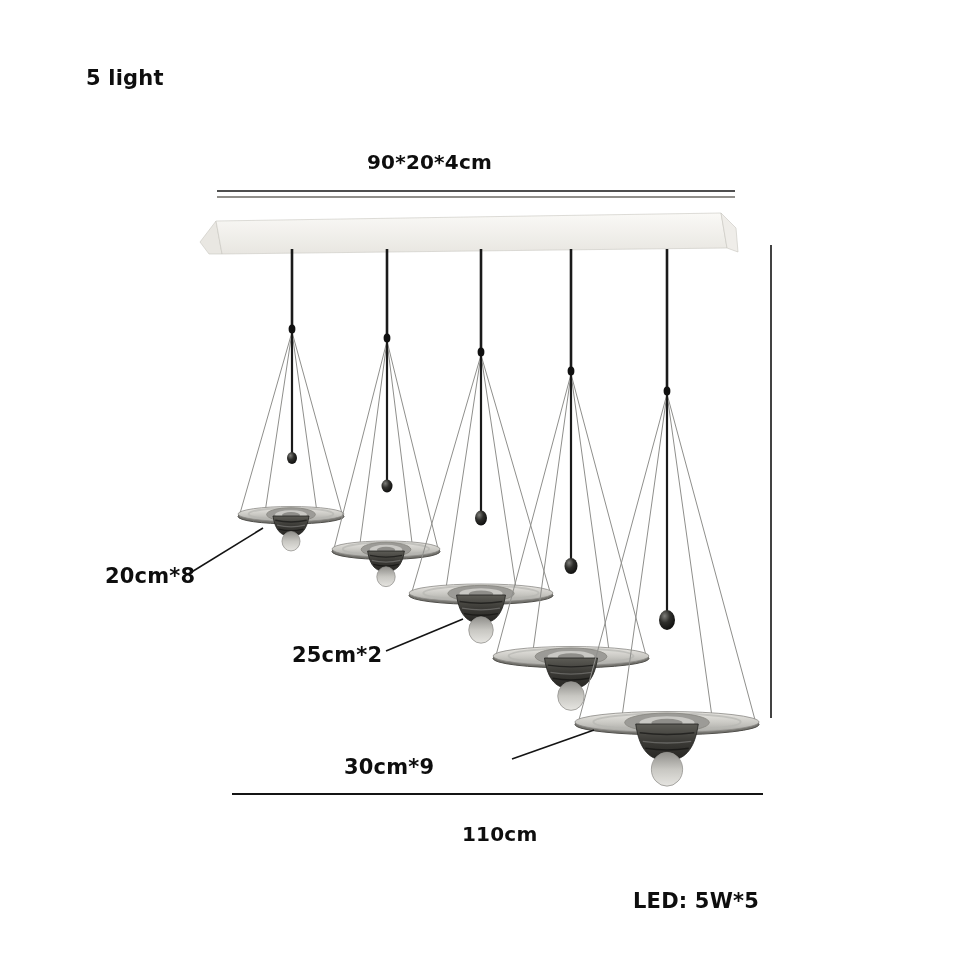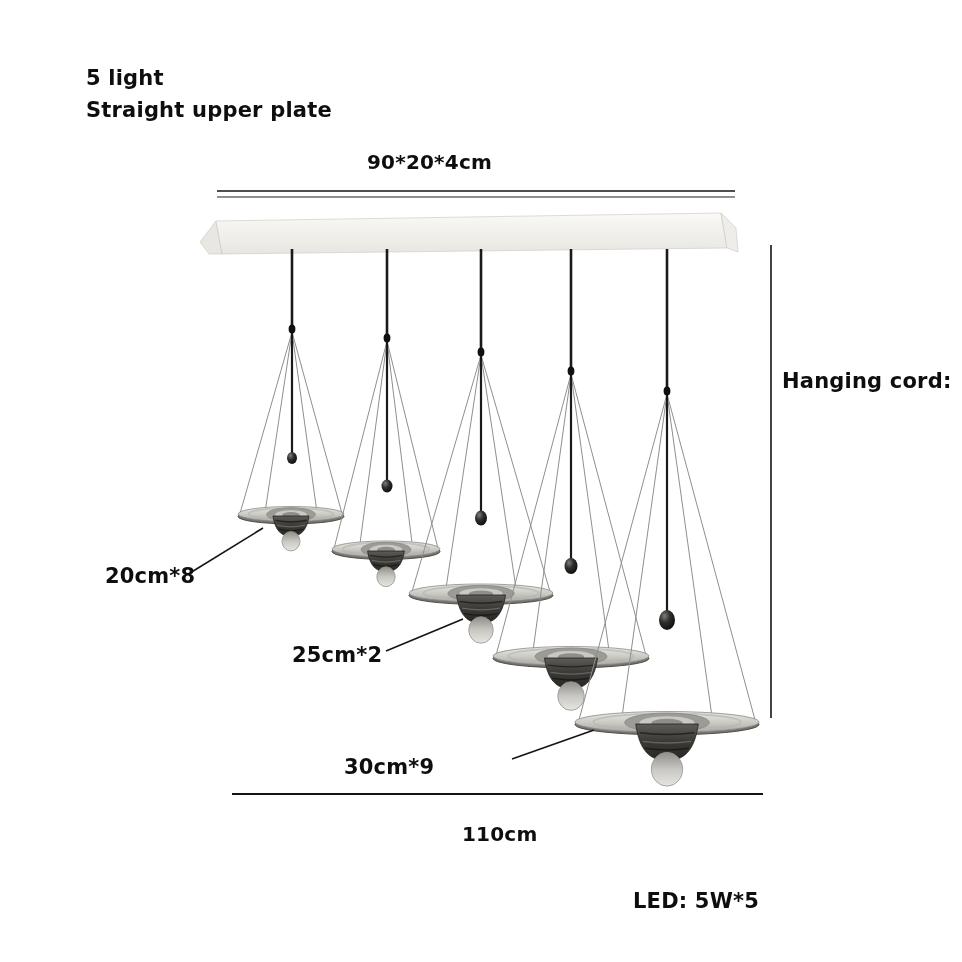--- a/index.html
+++ b/index.html
@@ -161,26 +161,24 @@
       <line x1="217" y1="197" x2="735" y2="197" stroke="#918f8b" stroke-width="2.2"></line>
       <line x1="771" y1="245" x2="771" y2="718" stroke="#141414" stroke-width="1.6"></line>
       <line x1="232" y1="794" x2="763" y2="794" stroke="#141414" stroke-width="1.8"></line>
       <line x1="190" y1="573" x2="263" y2="528" stroke="#141414" stroke-width="1.6"></line>
       <line x1="386" y1="651" x2="463" y2="619" stroke="#141414" stroke-width="1.6"></line>
       <line x1="512" y1="759" x2="594" y2="730" stroke="#141414" stroke-width="1.6"></line>
     </svg>
 
   <div class="lbl" style="left:86px;top:66px">5 light</div>
 
-  <div class="lbl" style="left:86px;top:98px">Straight upper plate</div>
 
   <div class="lbl big" style="left:367px;top:150px">90*20*4cm</div>
 
   <div class="lbl cord-block" style="left:782px;top:366px">
-    <div>Hanging cord:</div>
   </div>
 
   <div class="lbl" style="left:105px;top:564px">20cm*8</div>
 
   <div class="lbl" style="left:292px;top:643px">25cm*2</div>
 
   <div class="lbl" style="left:344px;top:755px">30cm*9</div>
 
   <div class="lbl big" style="left:462px;top:822px">110cm</div>
 

